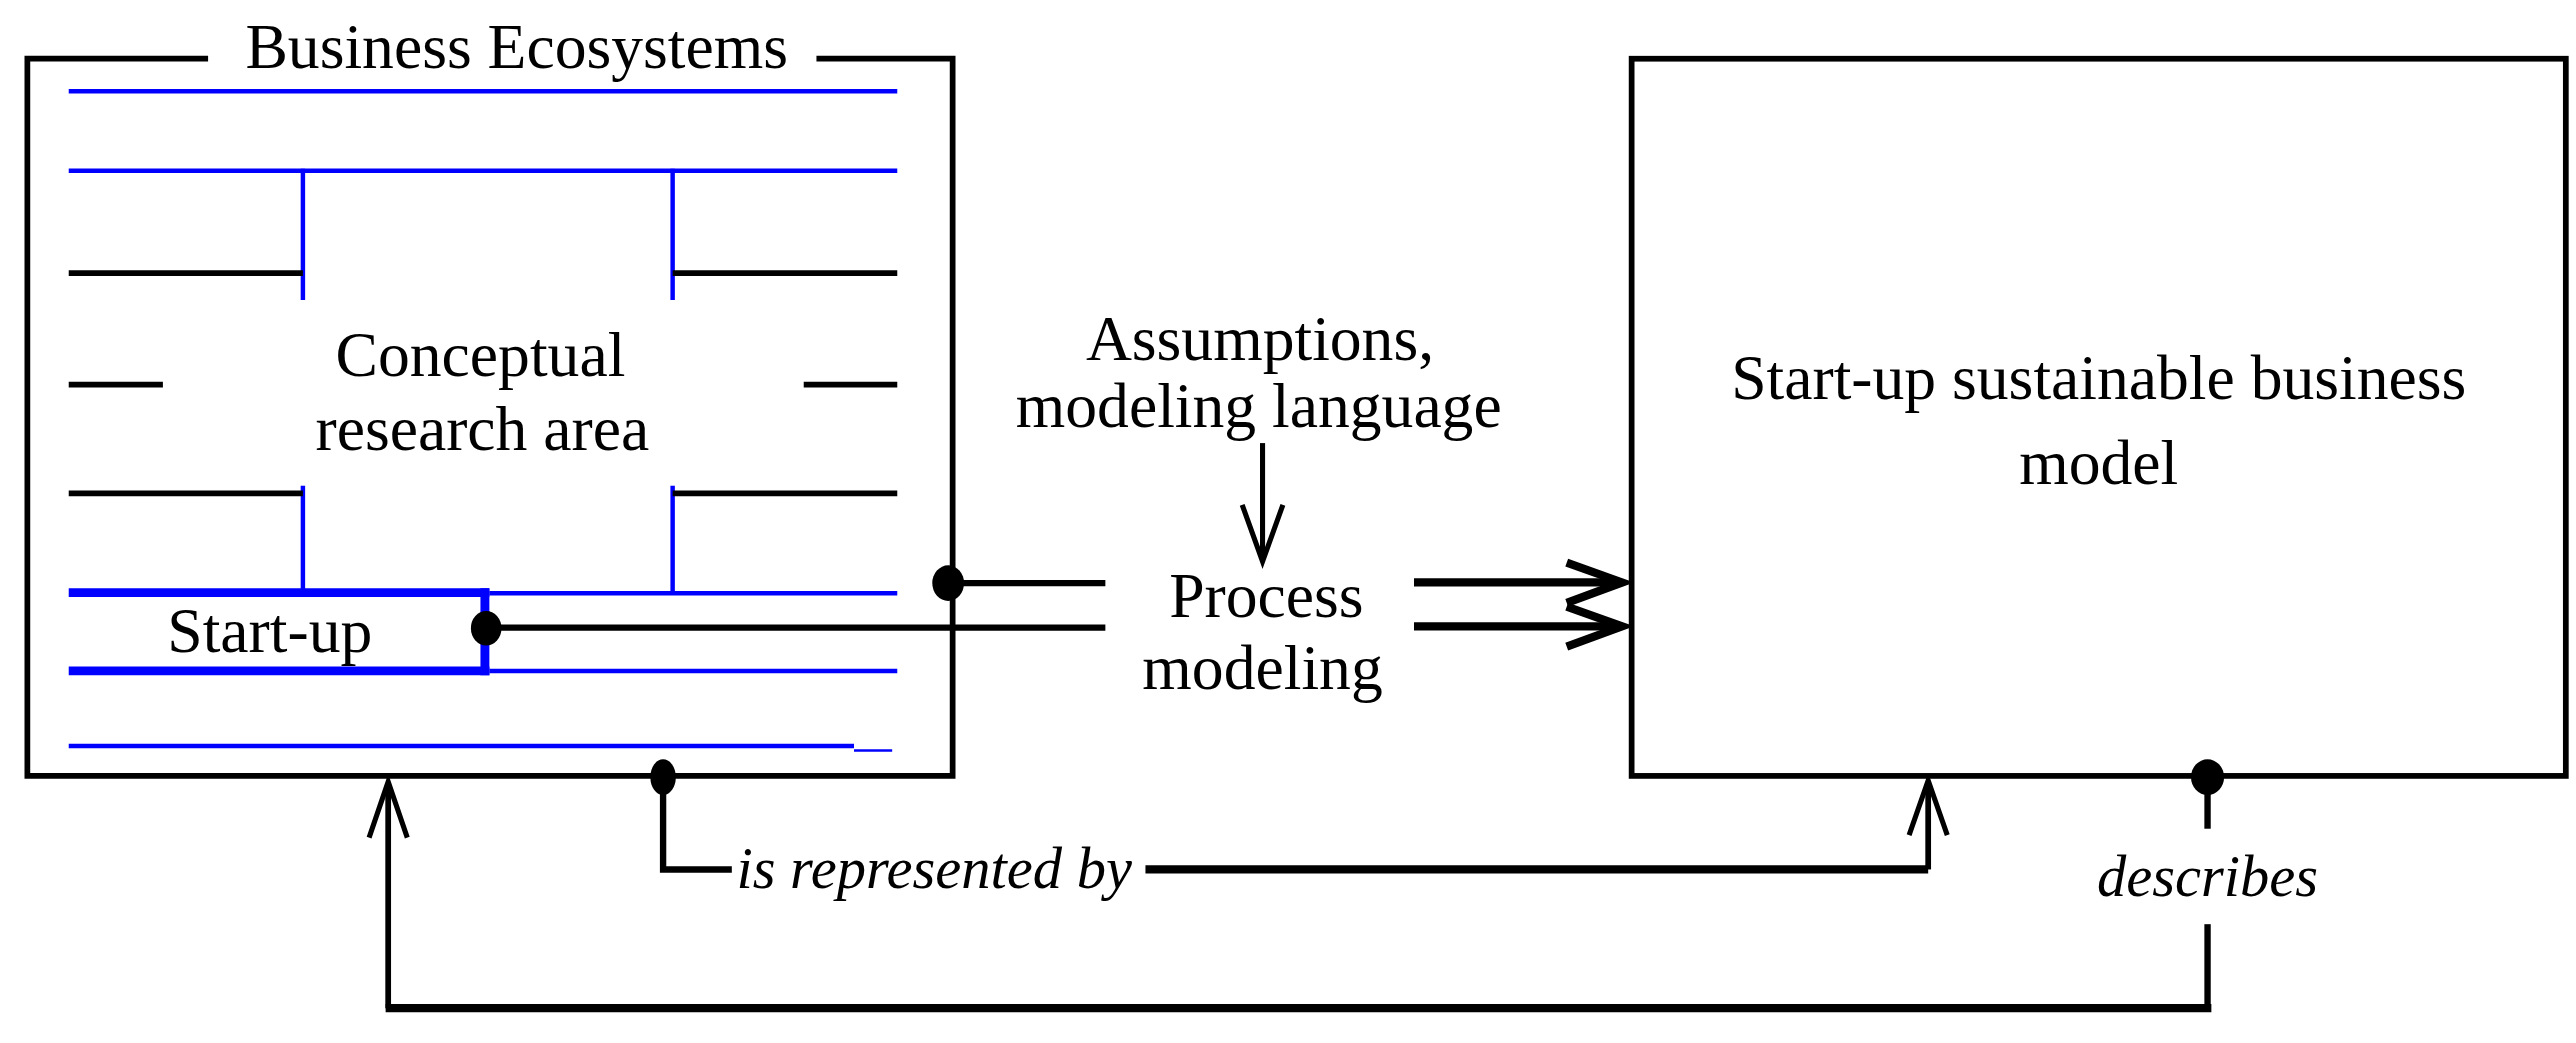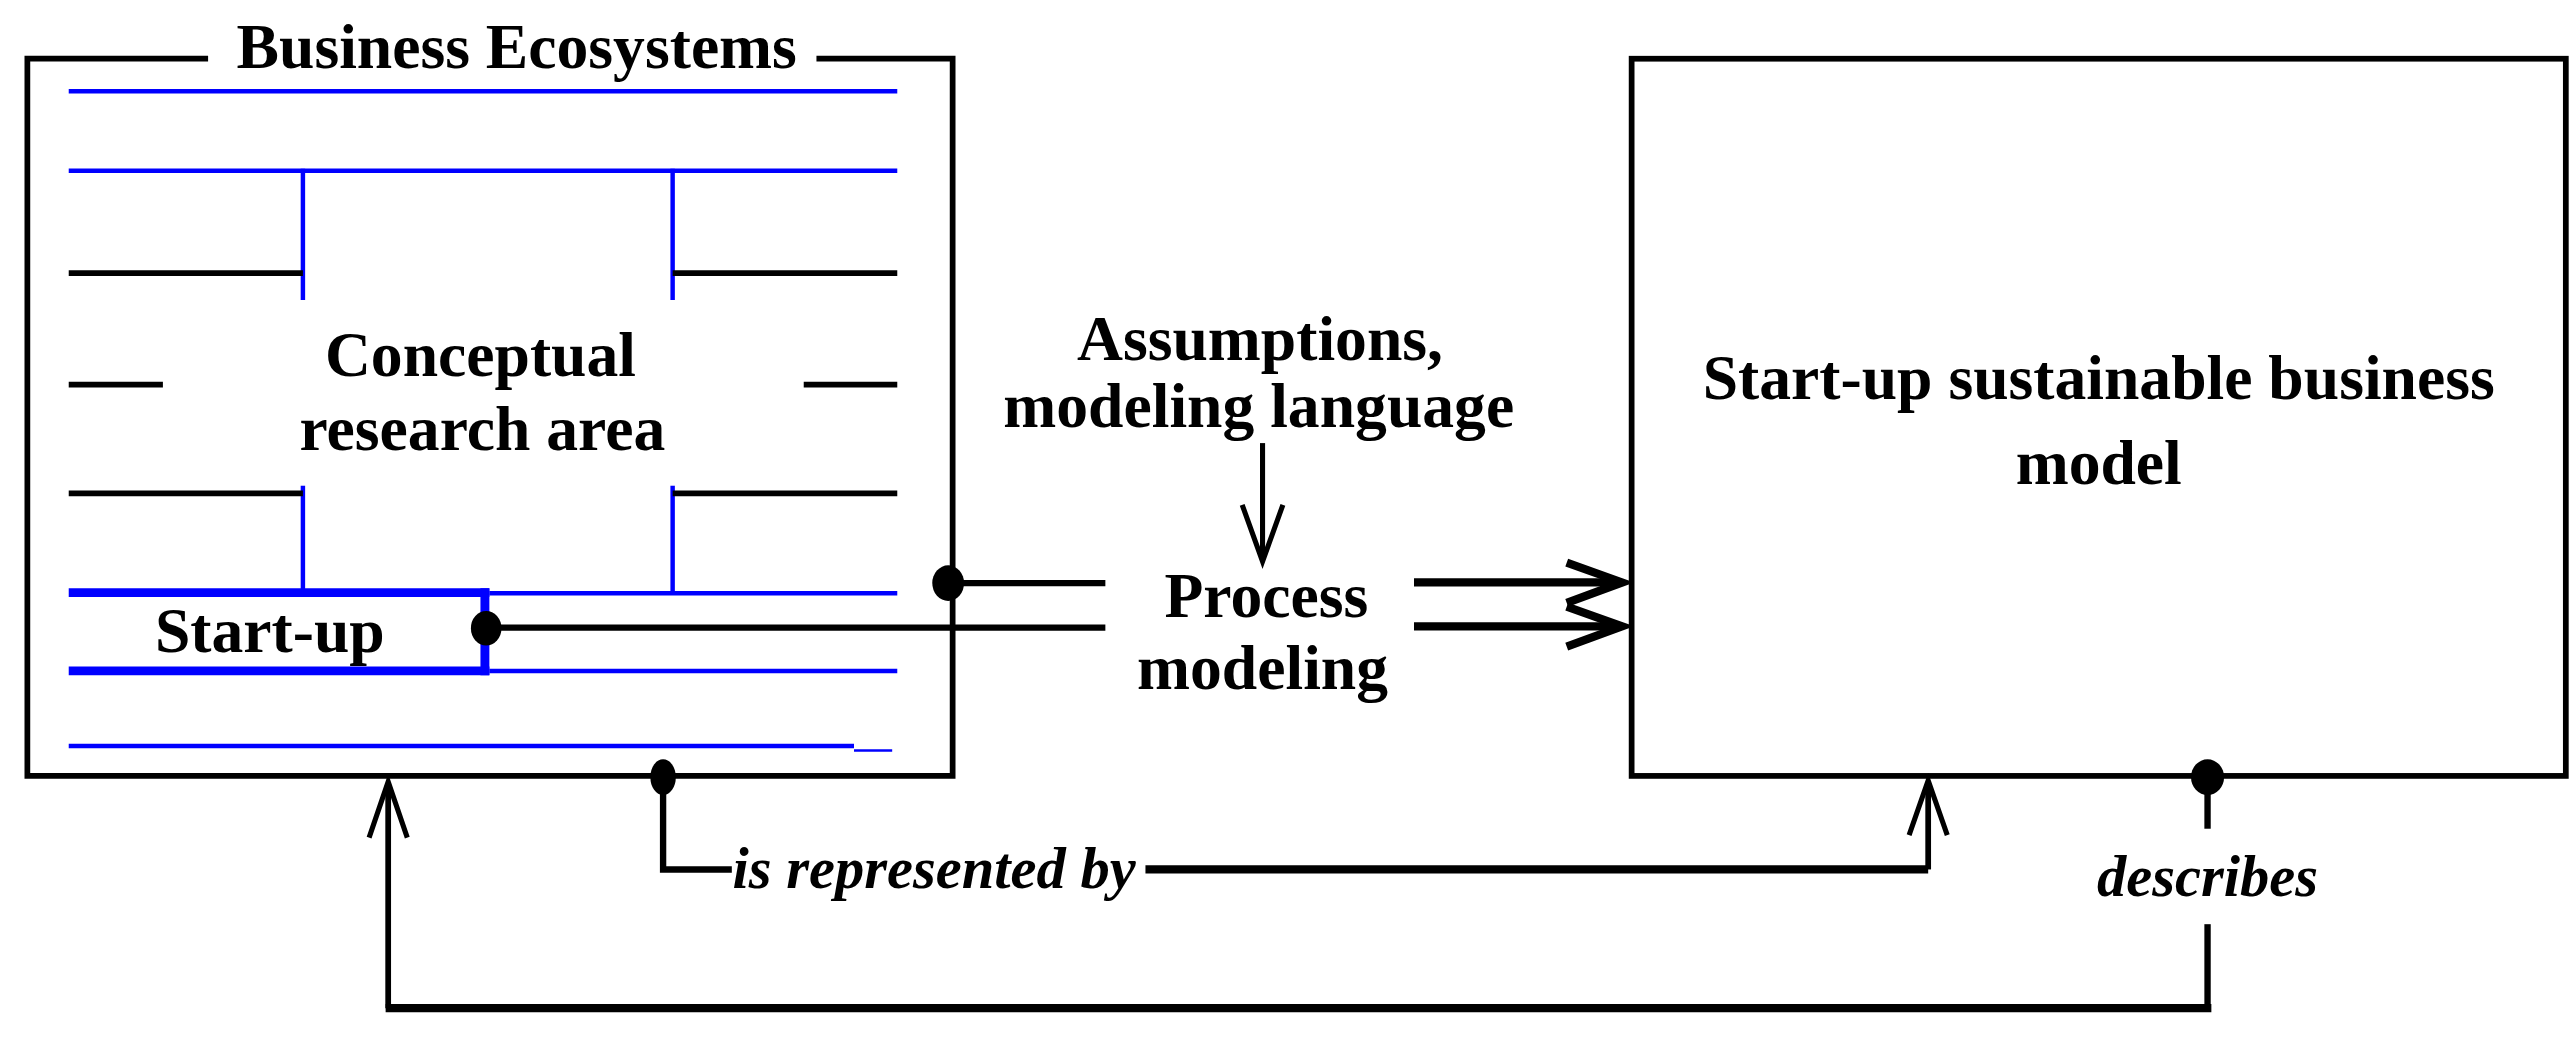--- a/index.html
+++ b/index.html
@@ -1,16 +1,16 @@
 <!DOCTYPE html>
 <html style="font-size:10.2px"><head>
 <meta charset="utf-8">
 <style>
   html, body { margin: 0; padding: 0; background: #ffffff; }
-  .stage { position: relative; width: 2576px; height: 1044px; background: #ffffff; overflow: hidden; font-weight: bold; }
+  .stage { position: relative; width: 2576px; height: 1044px; background: #ffffff; overflow: hidden; }
   svg { display: block; }
   
   .blk  { stroke: #000000; fill: none; }
   .blu  { stroke: #0000ff; fill: none; }
   .w4   { stroke-width: 4; }
   .w7   { stroke-width: 7; }
   .w8   { stroke-width: 8; }
   .w9   { stroke-width: 9; }
   .w10  { stroke-width: 10; }
   .w13  { stroke-width: 13; }

